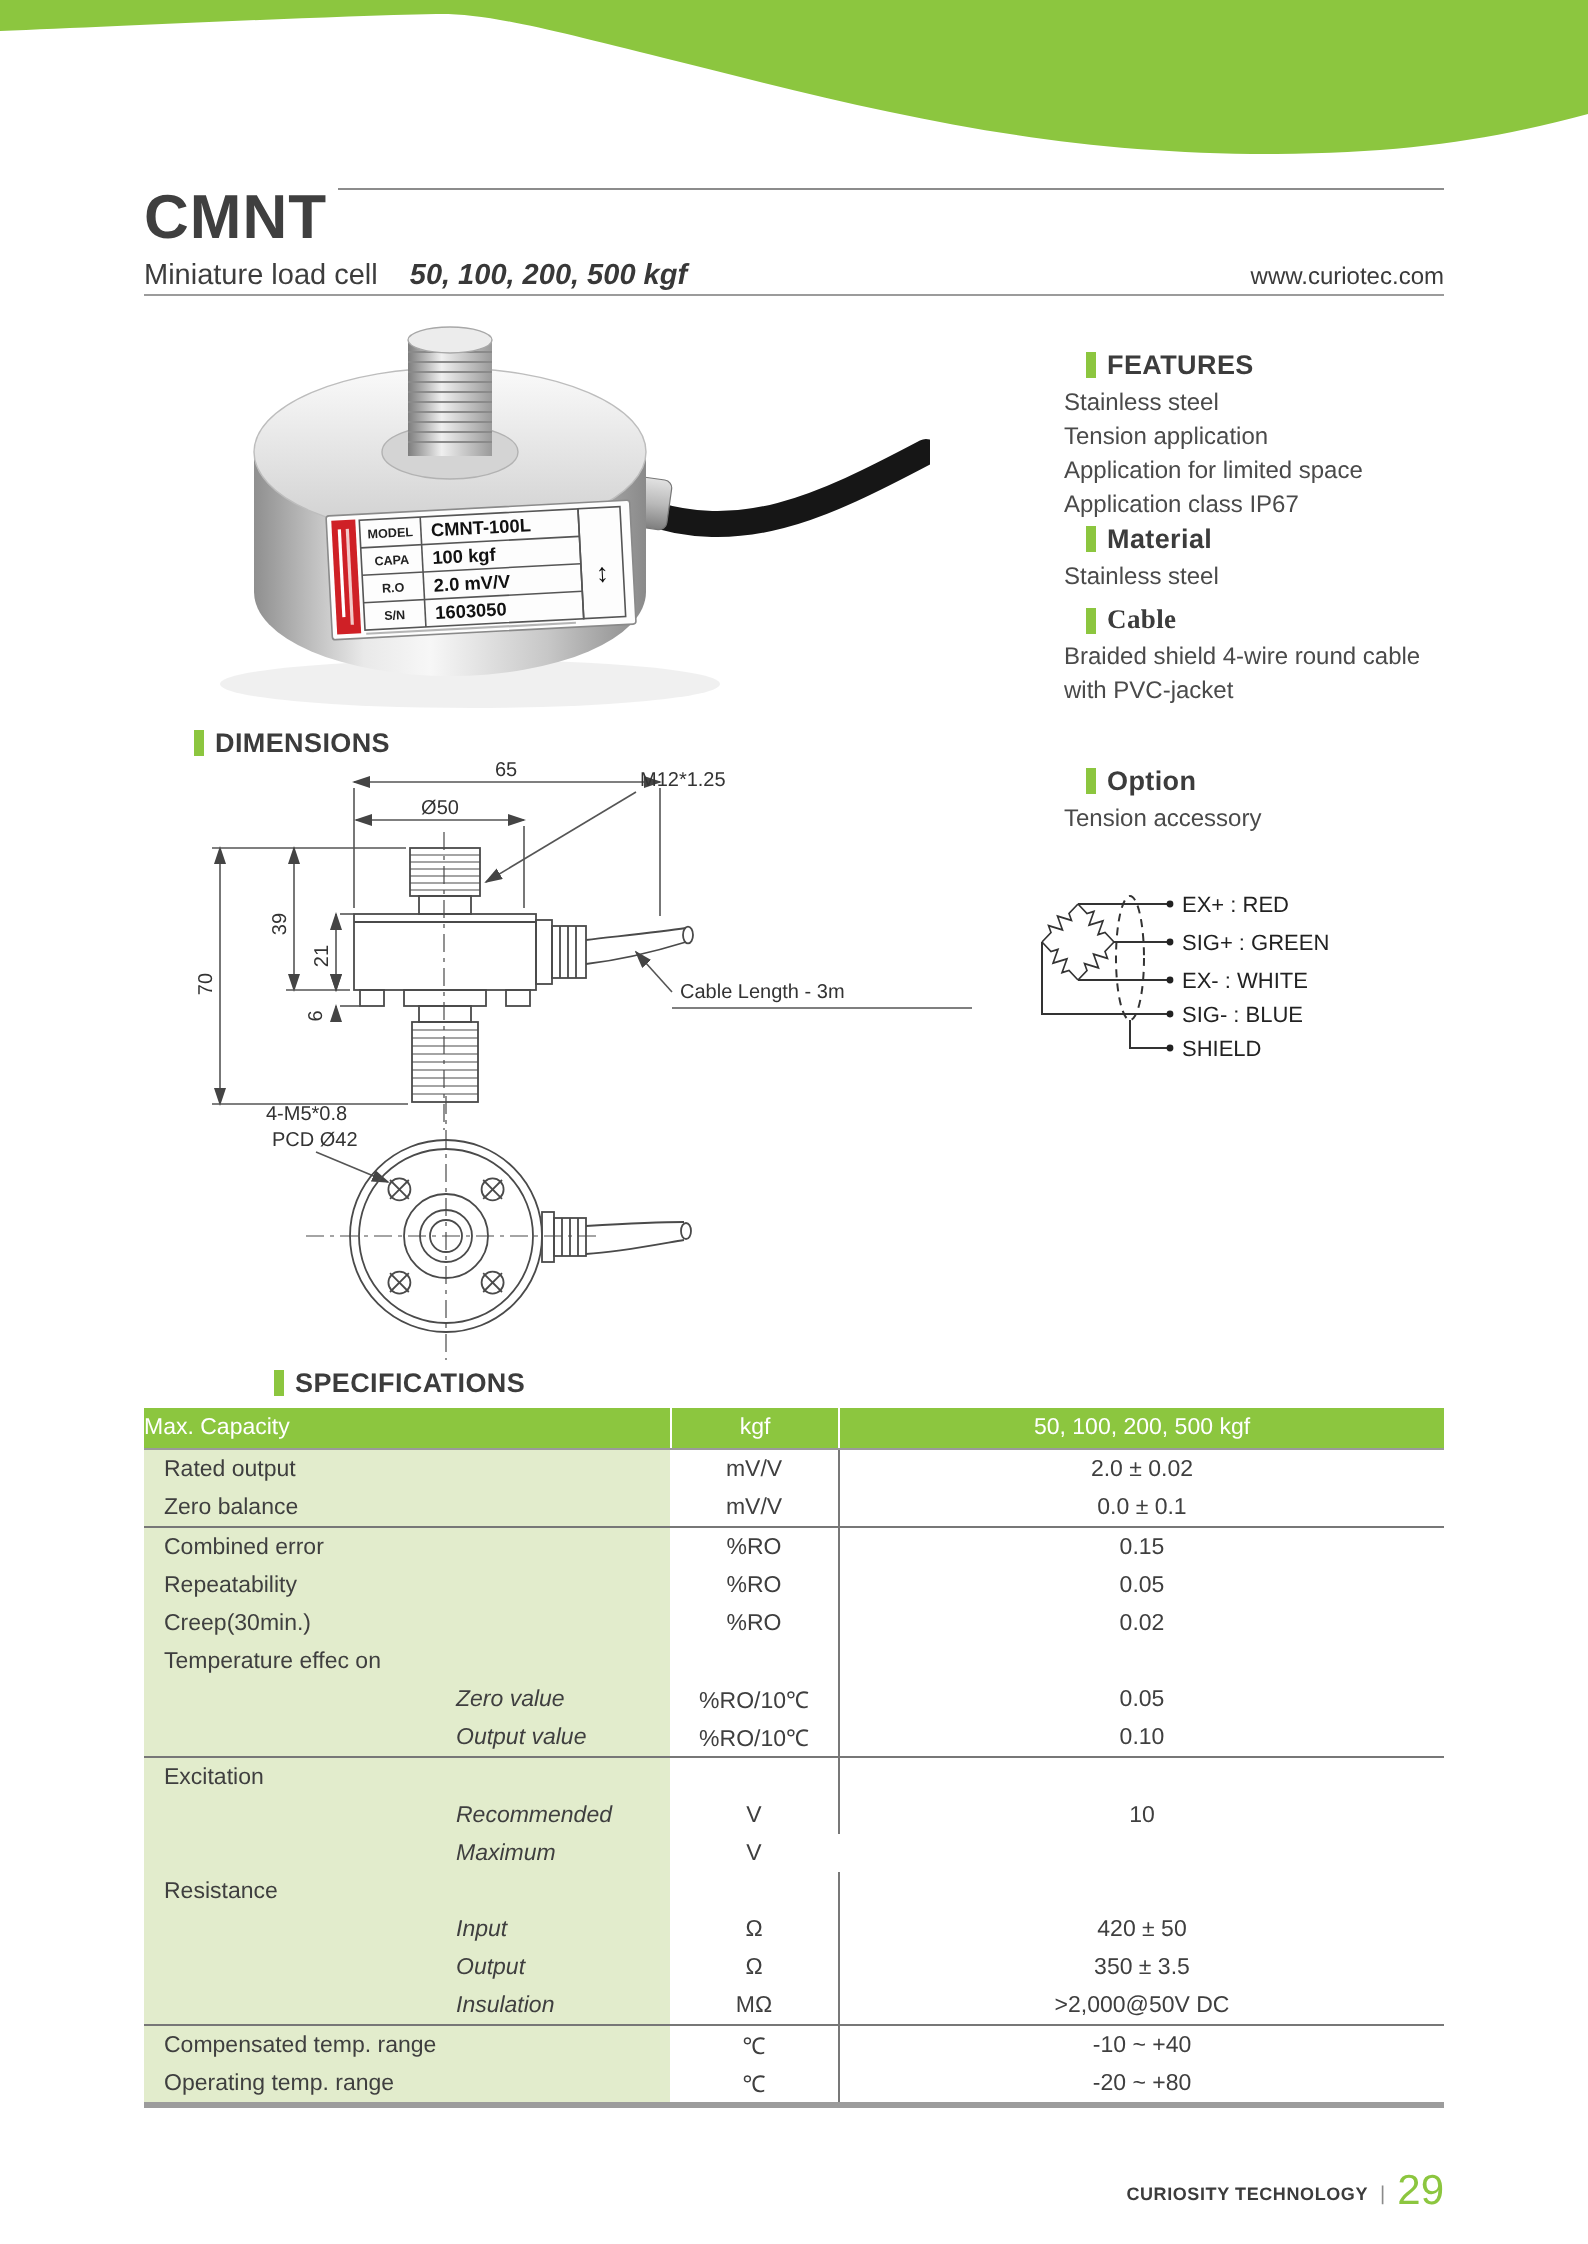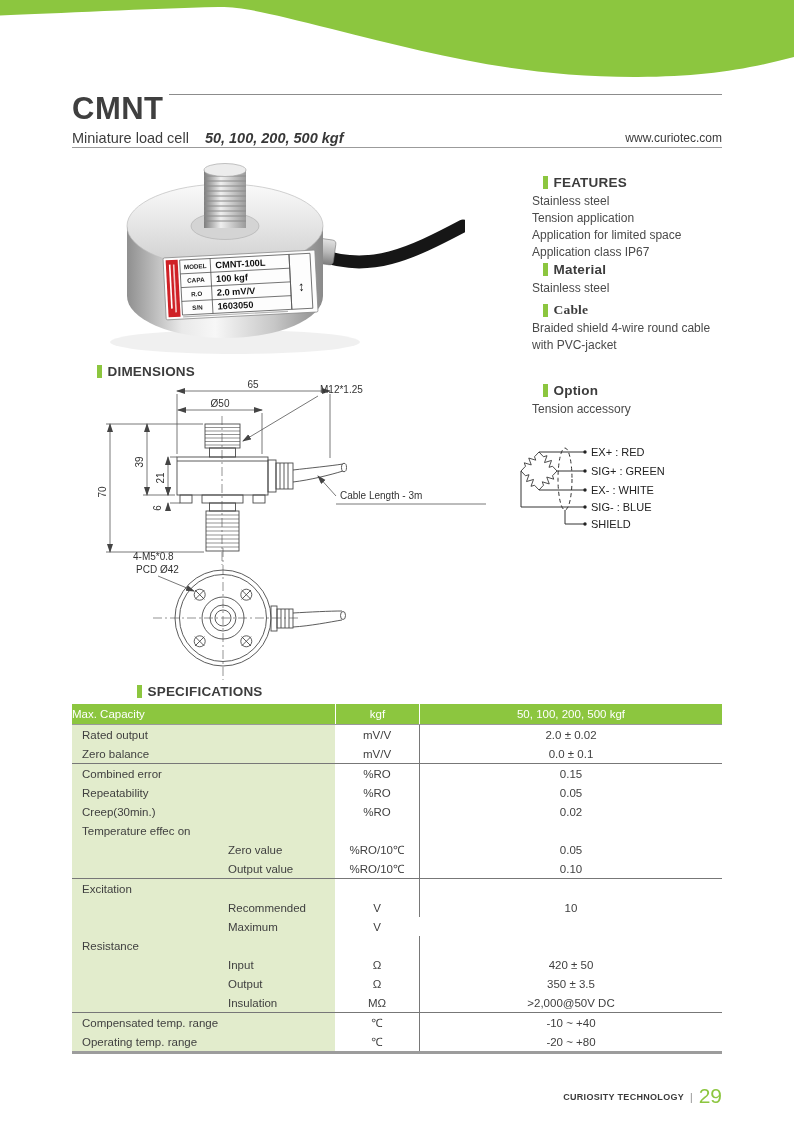--- a/index.html
+++ b/index.html
@@ -30,21 +30,21 @@
   
   #spec-table{left:72px;top:704px;width:650px;border-bottom:3px solid #9C9C9C;font-size:11.5px;}
   .spec-head{display:flex;height:20px;border-bottom:1px solid #9a9a9a;background:#fff;}
   .spec-head .hc{background:var(--green);color:#fff;display:flex;align-items:center;}
   .spec-head .h1{width:263px;box-sizing:border-box;margin-right:1px;}
   .spec-head .h2{width:83px;justify-content:center;margin-right:1px;}
   .spec-head .h3{flex:1;justify-content:center;}
   .spec-row{display:flex;height:19px;align-items:stretch;}
   .spec-row.group-end{border-bottom:1px solid #777;}
   .sc1{width:263px;background:var(--lightgreen);position:relative;display:flex;align-items:center;padding-left:10px;box-sizing:border-box;color:#3f3f3f;}
-  .sc1 .sub{position:absolute;left:156px;}
+  .sc1 .sub{position:absolute;left:156px;font-style:italic;}
   .sc2{width:84px;display:flex;align-items:center;justify-content:center;color:#3f3f3f;}
   .sc3{flex:1;display:flex;align-items:center;justify-content:center;border-left:1px solid #787878;color:#3f3f3f;}
 
   
   #footer{right:72px;top:1086px;display:flex;align-items:flex-end;gap:6px;}
   #footer .co{font-size:9px;font-weight:bold;color:#3c3c3c;letter-spacing:.3px;margin-bottom:4px;}
   #footer .sep{font-size:10px;color:#8a8a8a;margin-bottom:3px;}
   #footer .pg{font-size:21px;color:var(--green);line-height:20px;}
 
   svg text{font-family:"Liberation Sans", sans-serif;}

